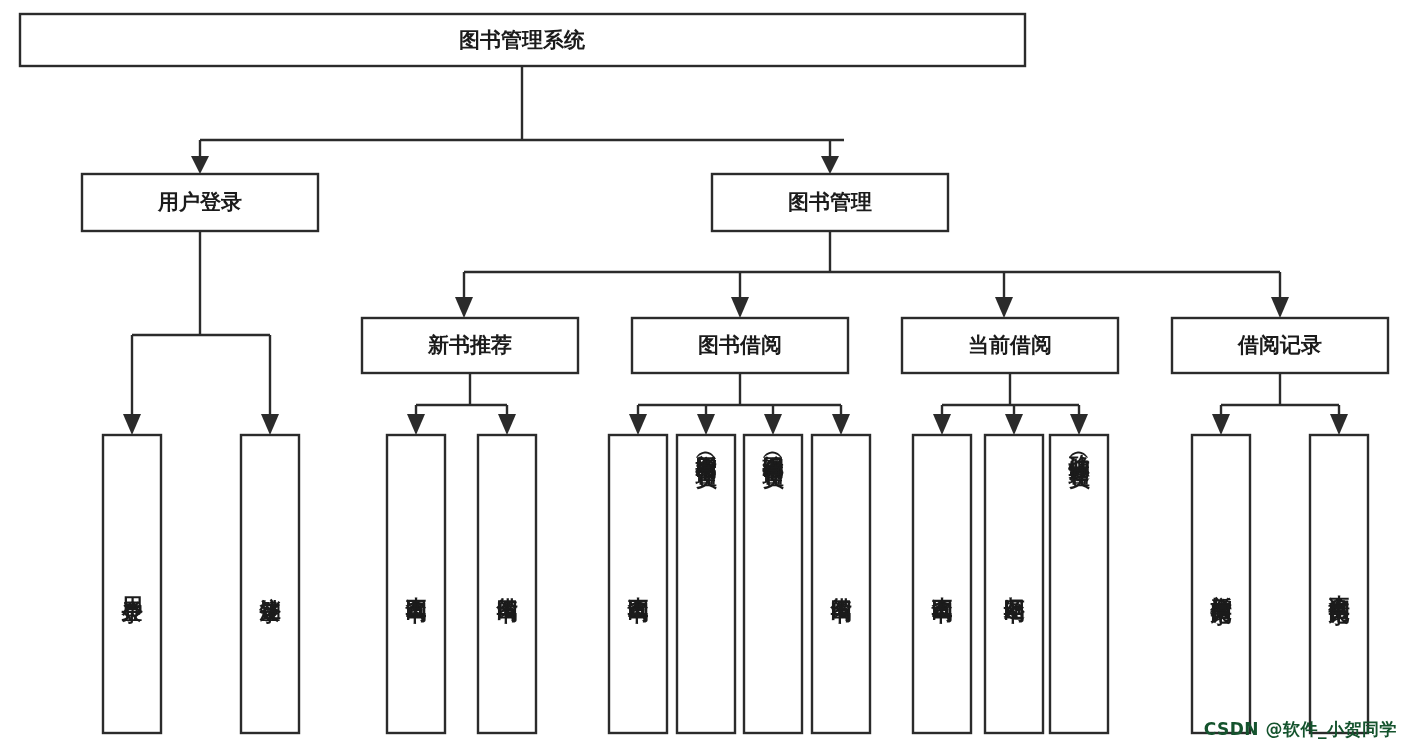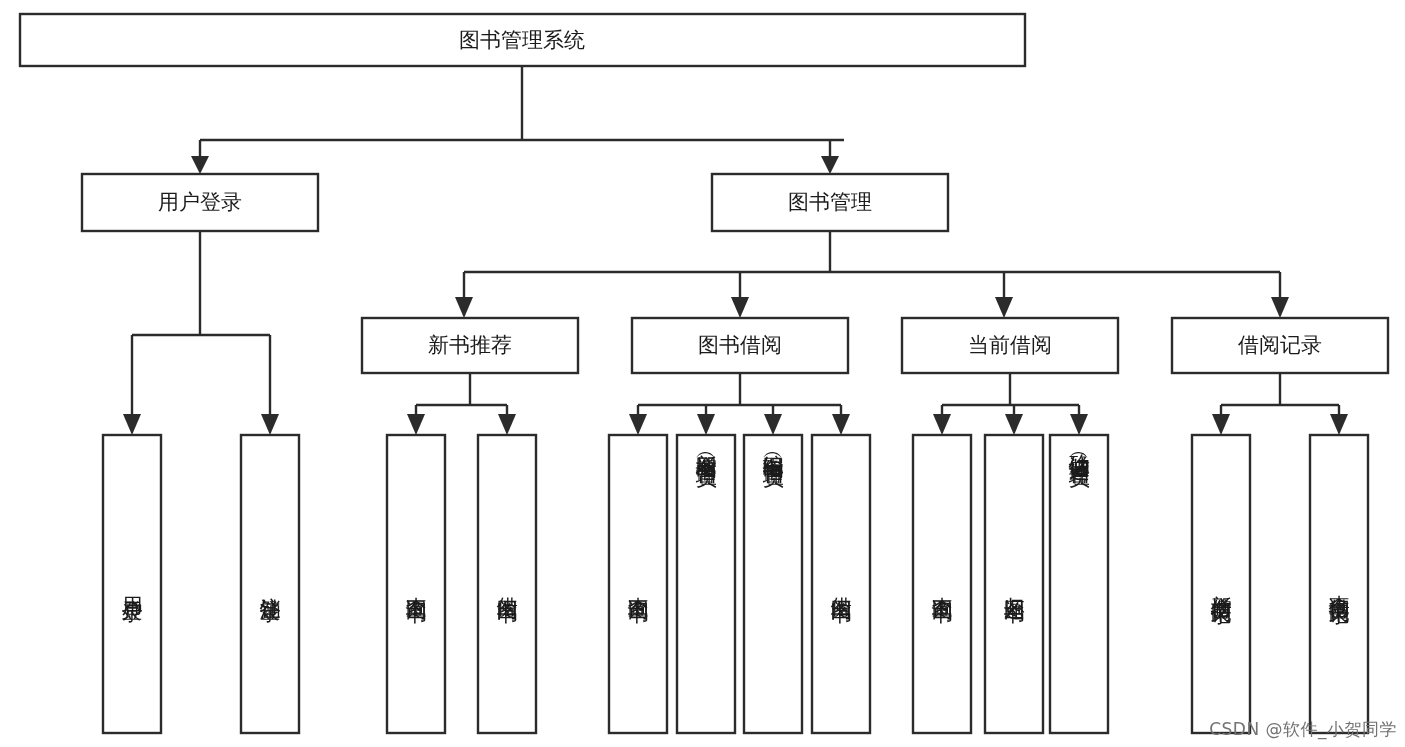--- a/index.html
+++ b/index.html
@@ -13,20 +13,21 @@
     height: 747px;
     font-family: "DejaVu Sans", "Liberation Sans", sans-serif;
     overflow: hidden;
     position: relative;
   }
   #diagram-root {
     position: relative;
     width: 1405px;
     height: 747px;
     background: #ffffff;
+    font-weight: bold;
   }
   svg.diagram-canvas {
     position: absolute;
     left: 0;
     top: 0;
     width: 1405px;
     height: 747px;
     display: block;
   }
   .node-box {
@@ -76,21 +77,21 @@
     color: #1b1b1b;
     white-space: nowrap;
     text-align: center;
   }
   .watermark {
     position: absolute;
     right: 8px;
     bottom: 6px;
     font-family: "DejaVu Sans", "Liberation Sans", sans-serif;
     font-size: 17px;
-    color: #737373;
+    color: #14532d;
     letter-spacing: 0.5px;
     user-select: none;
     white-space: nowrap;
   }
 </style>
 </head>
 <body>
 
 <div id="diagram-root">
 

